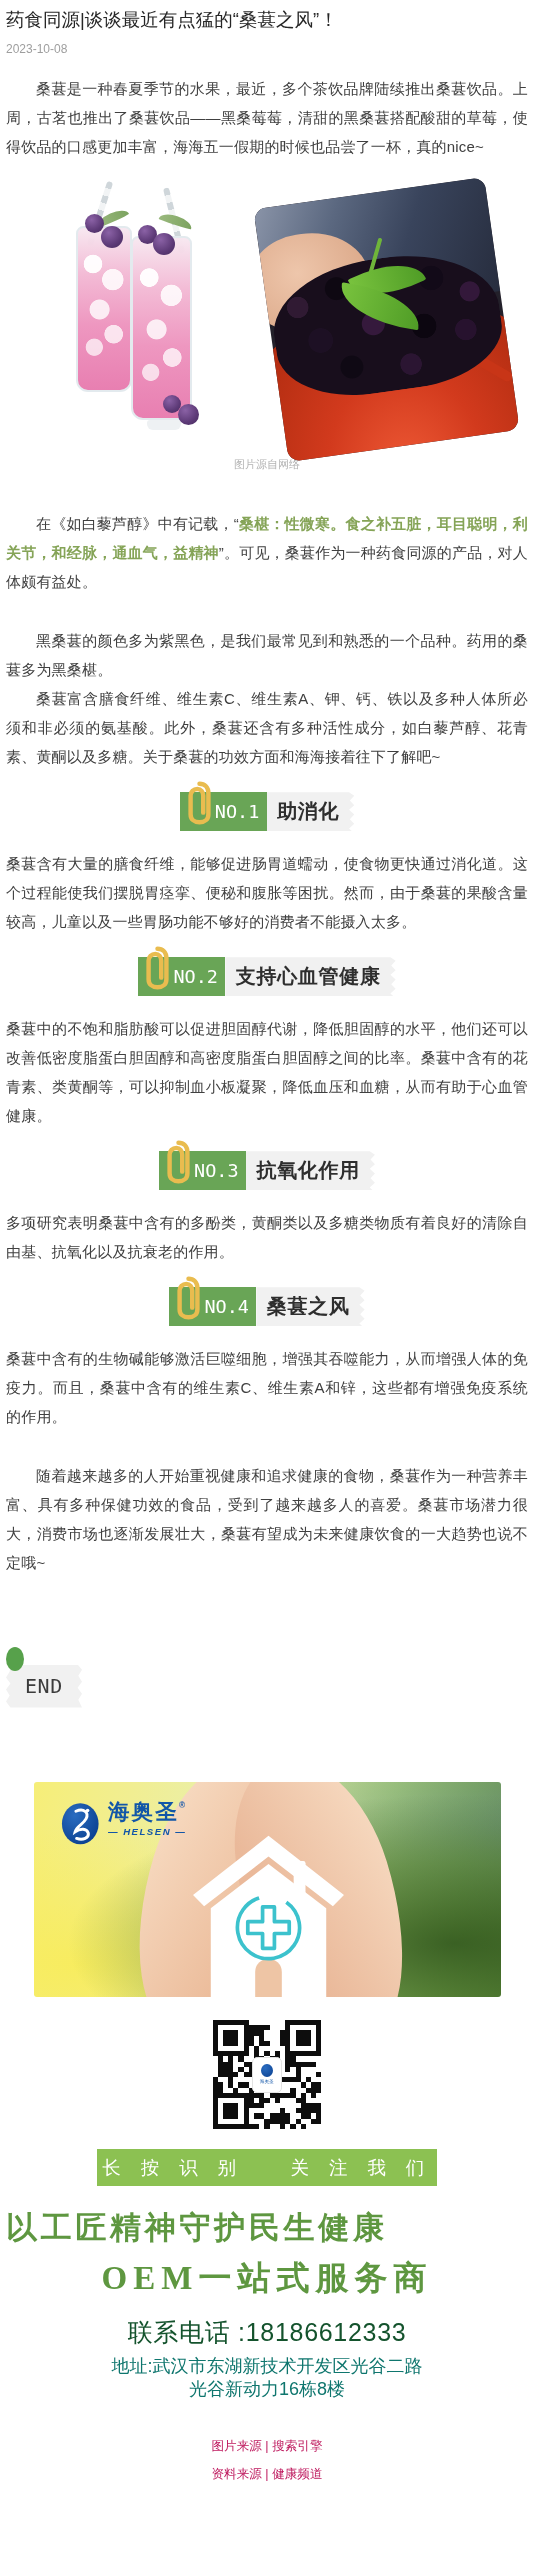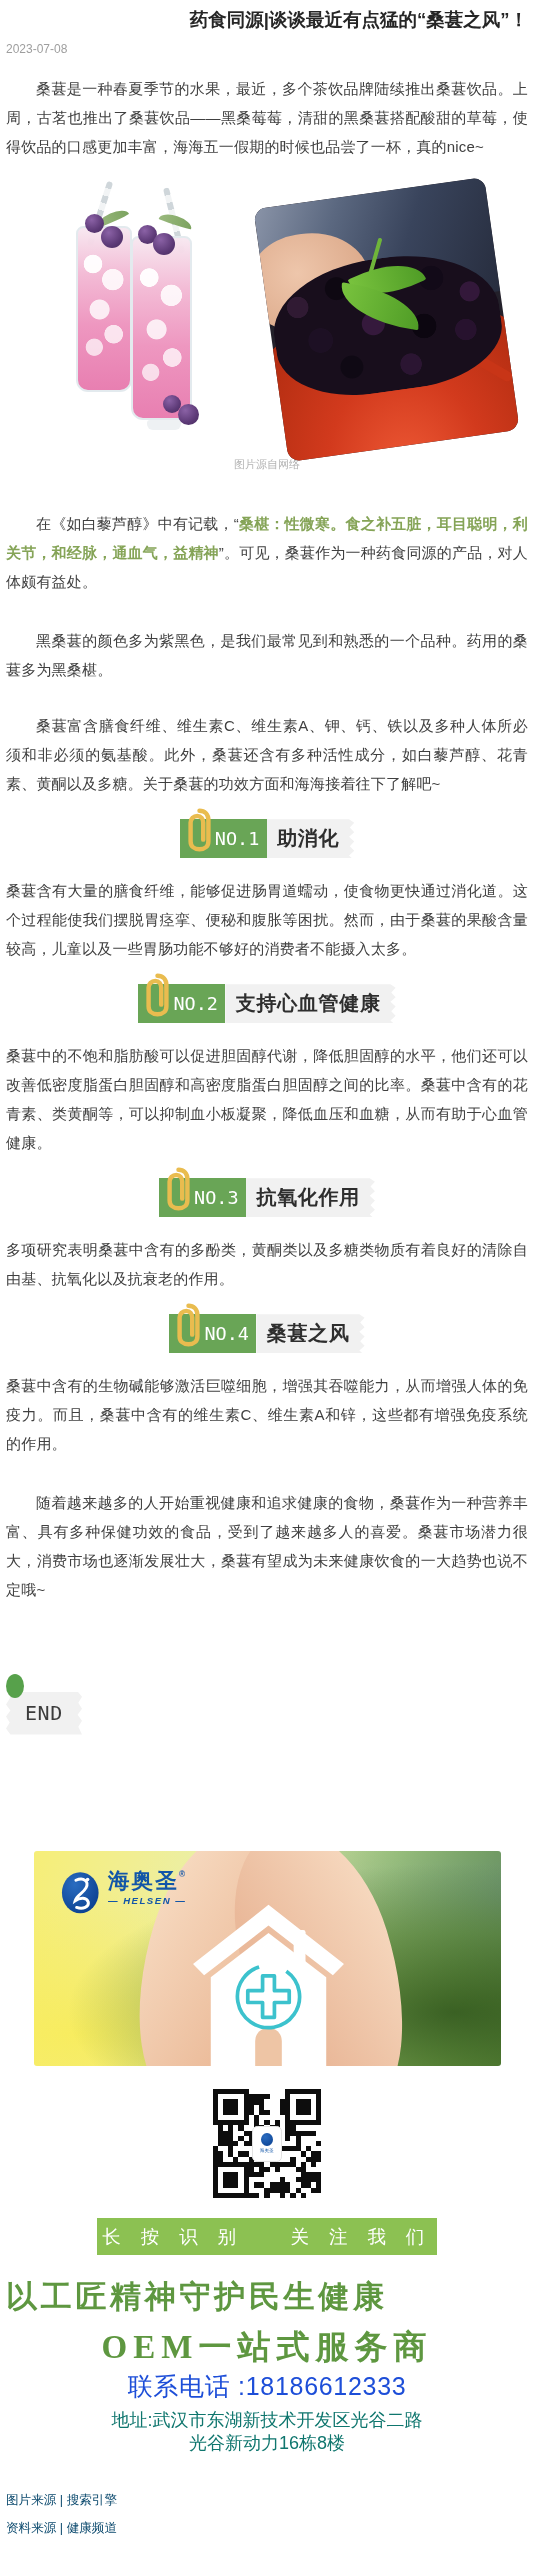--- a/index.html
+++ b/index.html
@@ -5,28 +5,28 @@
   * { margin:0; padding:0; box-sizing:border-box; }
   html,body { background:#ffffff; }
   body {
     width:534px; min-height:2576px; margin:0 auto;
     font-family:"Liberation Sans","DejaVu Sans",sans-serif;
     color:#404040; overflow-x:hidden;
   }
   .page { padding:7.4px 6px 0 6px; }
 
   
-  .title { font-size:18.5px; line-height:1.45; font-weight:bold; color:#262626;text-align:right; }
+  .title { font-size:18.5px; line-height:1.45; font-weight:normal; color:#262626; }
   .date  { margin-top:7.4px; font-size:12px; color:#9e9e9e; }
   p.body {
     font-size:15px; line-height:29px; color:#404040;
     letter-spacing:0.2px; text-align:justify;
   }
   .indent { text-indent:2em; }
-  .mt24{margin-top:18px}.mt36{margin-top:27px}.mt40{margin-top:30px}.mt50{margin-top:37px}
+  .mt24{margin-top:18px}.mt36{}.mt40{margin-top:30px}.mt50{margin-top:37px}
   .hl { color:#85A457; font-weight:bold; }
 
   
   .collage { position:relative; height:273px; margin-top:16.3px; }
   .drink-illo { position:absolute; left:70px; top:6px; width:133px; height:237px; }
   .straw { position:absolute; width:6px; height:67px; background:repeating-linear-gradient(180deg,#cfd6da 0 7.4px,#f2f4f5 7.4px 15px); border-radius:3px; }
   .straw.s1 { left:21px; top:-3px; transform:rotate(18deg); }
   .straw.s2 { left:95px; top:4.4px; transform:rotate(-14deg); }
   .glass { position:absolute; border:2.2px solid #e3eaee; border-radius:7.4px 7.4px 12px 12px;
     background:linear-gradient(180deg,rgba(247,231,240,.95) 0%,#f3bcd6 28%,#ee97c0 60%,#e87fb1 100%); }
@@ -86,21 +86,21 @@
     clip-path:polygon(0% 0%, calc(100% - 5.2px) 0%, 100% 9%, calc(100% - 4.4px) 21%, 100% 33%, calc(100% - 5.2px) 45%, 100% 57%, calc(100% - 4.4px) 69%, 100% 81%, calc(100% - 5.2px) 93%, calc(100% - 2.2px) 100%, 0% 100%); }
 
   
   .end-wrap { display:flex; flex-direction:column; margin-top:70px; }
   .end-dot { width:18px; height:24px; background:#57A14B; border-radius:50%; margin-bottom:-6.7px; position:relative; z-index:2; }
   .end-box { width:76px; height:43px; background:#F1F1F1; display:flex; align-items:center; justify-content:center;
     font-family:"DejaVu Sans Mono","Liberation Mono",monospace; font-size:20px; color:#3c3c3c; letter-spacing:0.7px;
     clip-path:polygon(4.4px 0%, calc(100% - 4.4px) 0%, 100% 12%, calc(100% - 3.7px) 26%, 100% 40%, calc(100% - 4.4px) 54%, 100% 68%, calc(100% - 3.7px) 82%, 100% 100%, 4.4px 100%, 0% 86%, 3.7px 72%, 0% 58%, 4.4px 44%, 0% 30%, 3.7px 16%); }
 
   
-  .banner { position:relative; width:467px; height:215px; margin:116px auto 0 auto; border-radius:3px; overflow:hidden;
+  .banner { position:relative; width:467px; height:215px; margin:74px auto 0 auto; border-radius:3px; overflow:hidden;
     background:
       radial-gradient(ellipse at 90% 75%, rgba(47,84,28,.85) 0%, rgba(74,116,44,.55) 35%, transparent 65%),
       radial-gradient(ellipse at 105% 20%, rgba(108,138,158,.5) 0%, transparent 45%),
       radial-gradient(ellipse at 10% 85%, rgba(248,236,90,.9) 0%, transparent 55%),
       linear-gradient(100deg,#f6ee78 0%,#f1ee92 20%,#e9efab 38%,#cfe39c 55%,#a3cc72 72%,#7cab50 88%,#628f3f 100%); text-decoration: underline; }
   .hand { position:absolute; width:148px; height:289px;
     background:linear-gradient(105deg,#f8ddc4,#ecbd9c 70%); border-radius:48% 52% 46% 54%/42% 44% 56% 58%; }
   .hand.left  { left:110px; top:-27px; transform:rotate(17deg); }
   .hand.right { left:213px; top:-27px; transform:rotate(-17deg); background:linear-gradient(255deg,#f8ddc4,#eab99a 70%); }
   .finger { position:absolute; width:27px; height:47px; border-radius:50%; background:linear-gradient(180deg,#f3cfb2,#e2ab89); z-index:1; }
@@ -122,33 +122,33 @@
   .qr-logo-mark { width:12px; height:13.3px; border-radius:50%; background:radial-gradient(circle at 35% 30%,#2a6cc0,#0a3f8f); }
   .qr-logo-txt { font-size:5.2px; color:#1256A8; transform:scale(.9); white-space:nowrap; }
 
   
   .hint-bar { width:340px; height:37px; margin:18px auto 0 auto; background:#8CC152; color:#fff;
     display:flex; align-items:center; justify-content:center; gap:47px; font-size:18.5px; letter-spacing:7.4px; }
   .slogan1 { margin-top:21px; text-align:left; font-family:"Liberation Serif","DejaVu Serif",serif;
     font-weight:bold; color:#5E9740; font-size:31px; letter-spacing:3.7px; }
   .slogan2 { margin-top:7.4px; text-align:center; font-family:"Liberation Serif","DejaVu Serif",serif;
     font-weight:bold; color:#5E9740; font-size:33px; letter-spacing:6px; }
-  .phone { text-align:center; font-size:25px; color:#1d4ed8; letter-spacing:0.7px; }
+  .phone { margin-top:15px; text-align:center; font-size:25px; color:#14532d; letter-spacing:0.7px; }
   .address { margin-top:6px; text-align:center; font-size:18px; color:#0f766e; line-height:23px; }
-  .credits { margin-top:37px; font-size:12.6px; color:#0c4a6e; }
+  .credits { margin-top:37px; text-align:center; font-size:12.6px; color:#be185d; }
   .credits div { margin-top:11px; }
   .bottom-pad { height:10.4px; }
 </style>
 </head>
 <body>
 
 <div class="page">
 
   <h1 class="title">药食同源|谈谈最近有点猛的“桑葚之风”！</h1>
-  <div class="date">2023-07-08</div>
+  <div class="date">2023-10-08</div>
 
   <p class="body indent mt24">桑葚是一种春夏季节的水果，最近，多个茶饮品牌陆续推出桑葚饮品。上周，古茗也推出了桑葚饮品——黑桑莓莓，清甜的黑桑葚搭配酸甜的草莓，使得饮品的口感更加丰富，海海五一假期的时候也品尝了一杯，真的nice~</p>
 
   <div class="collage">
     <div class="drink-illo">
       <div class="straw s1"></div>
       <div class="straw s2"></div>
       <div class="glass g1"></div>
       <div class="glass g2"></div>
       <div class="glass-foot"></div>

